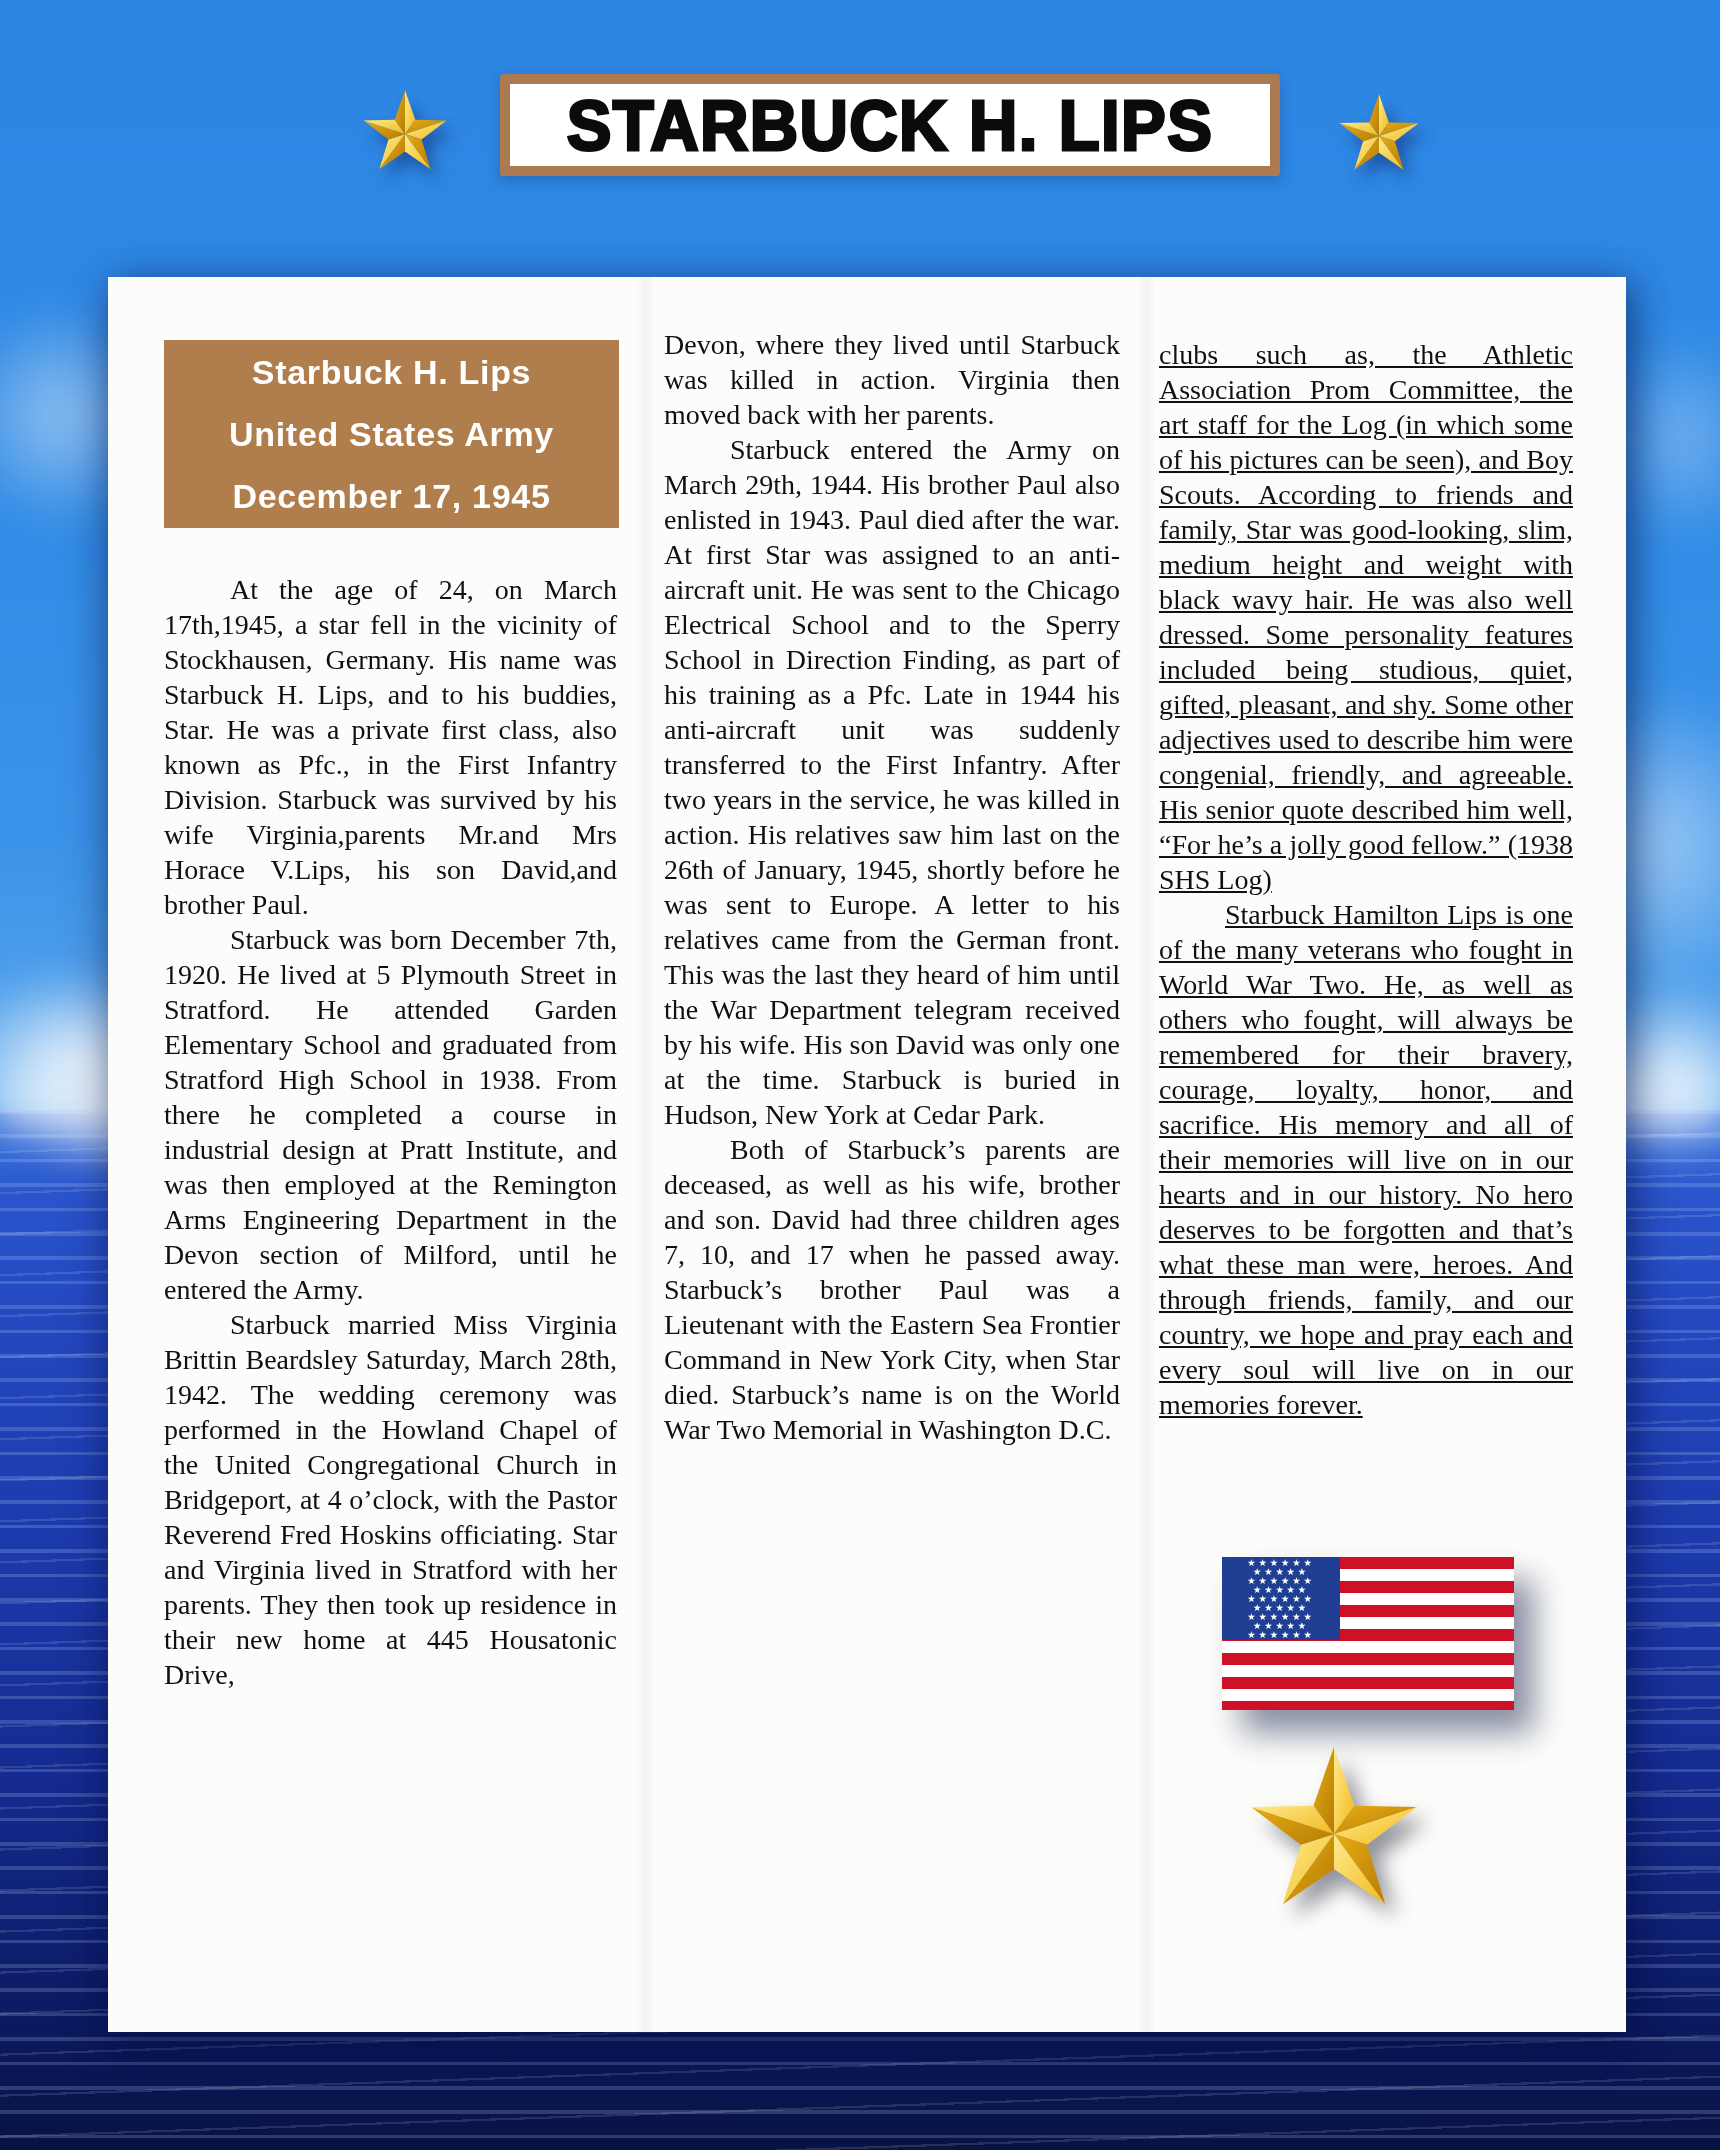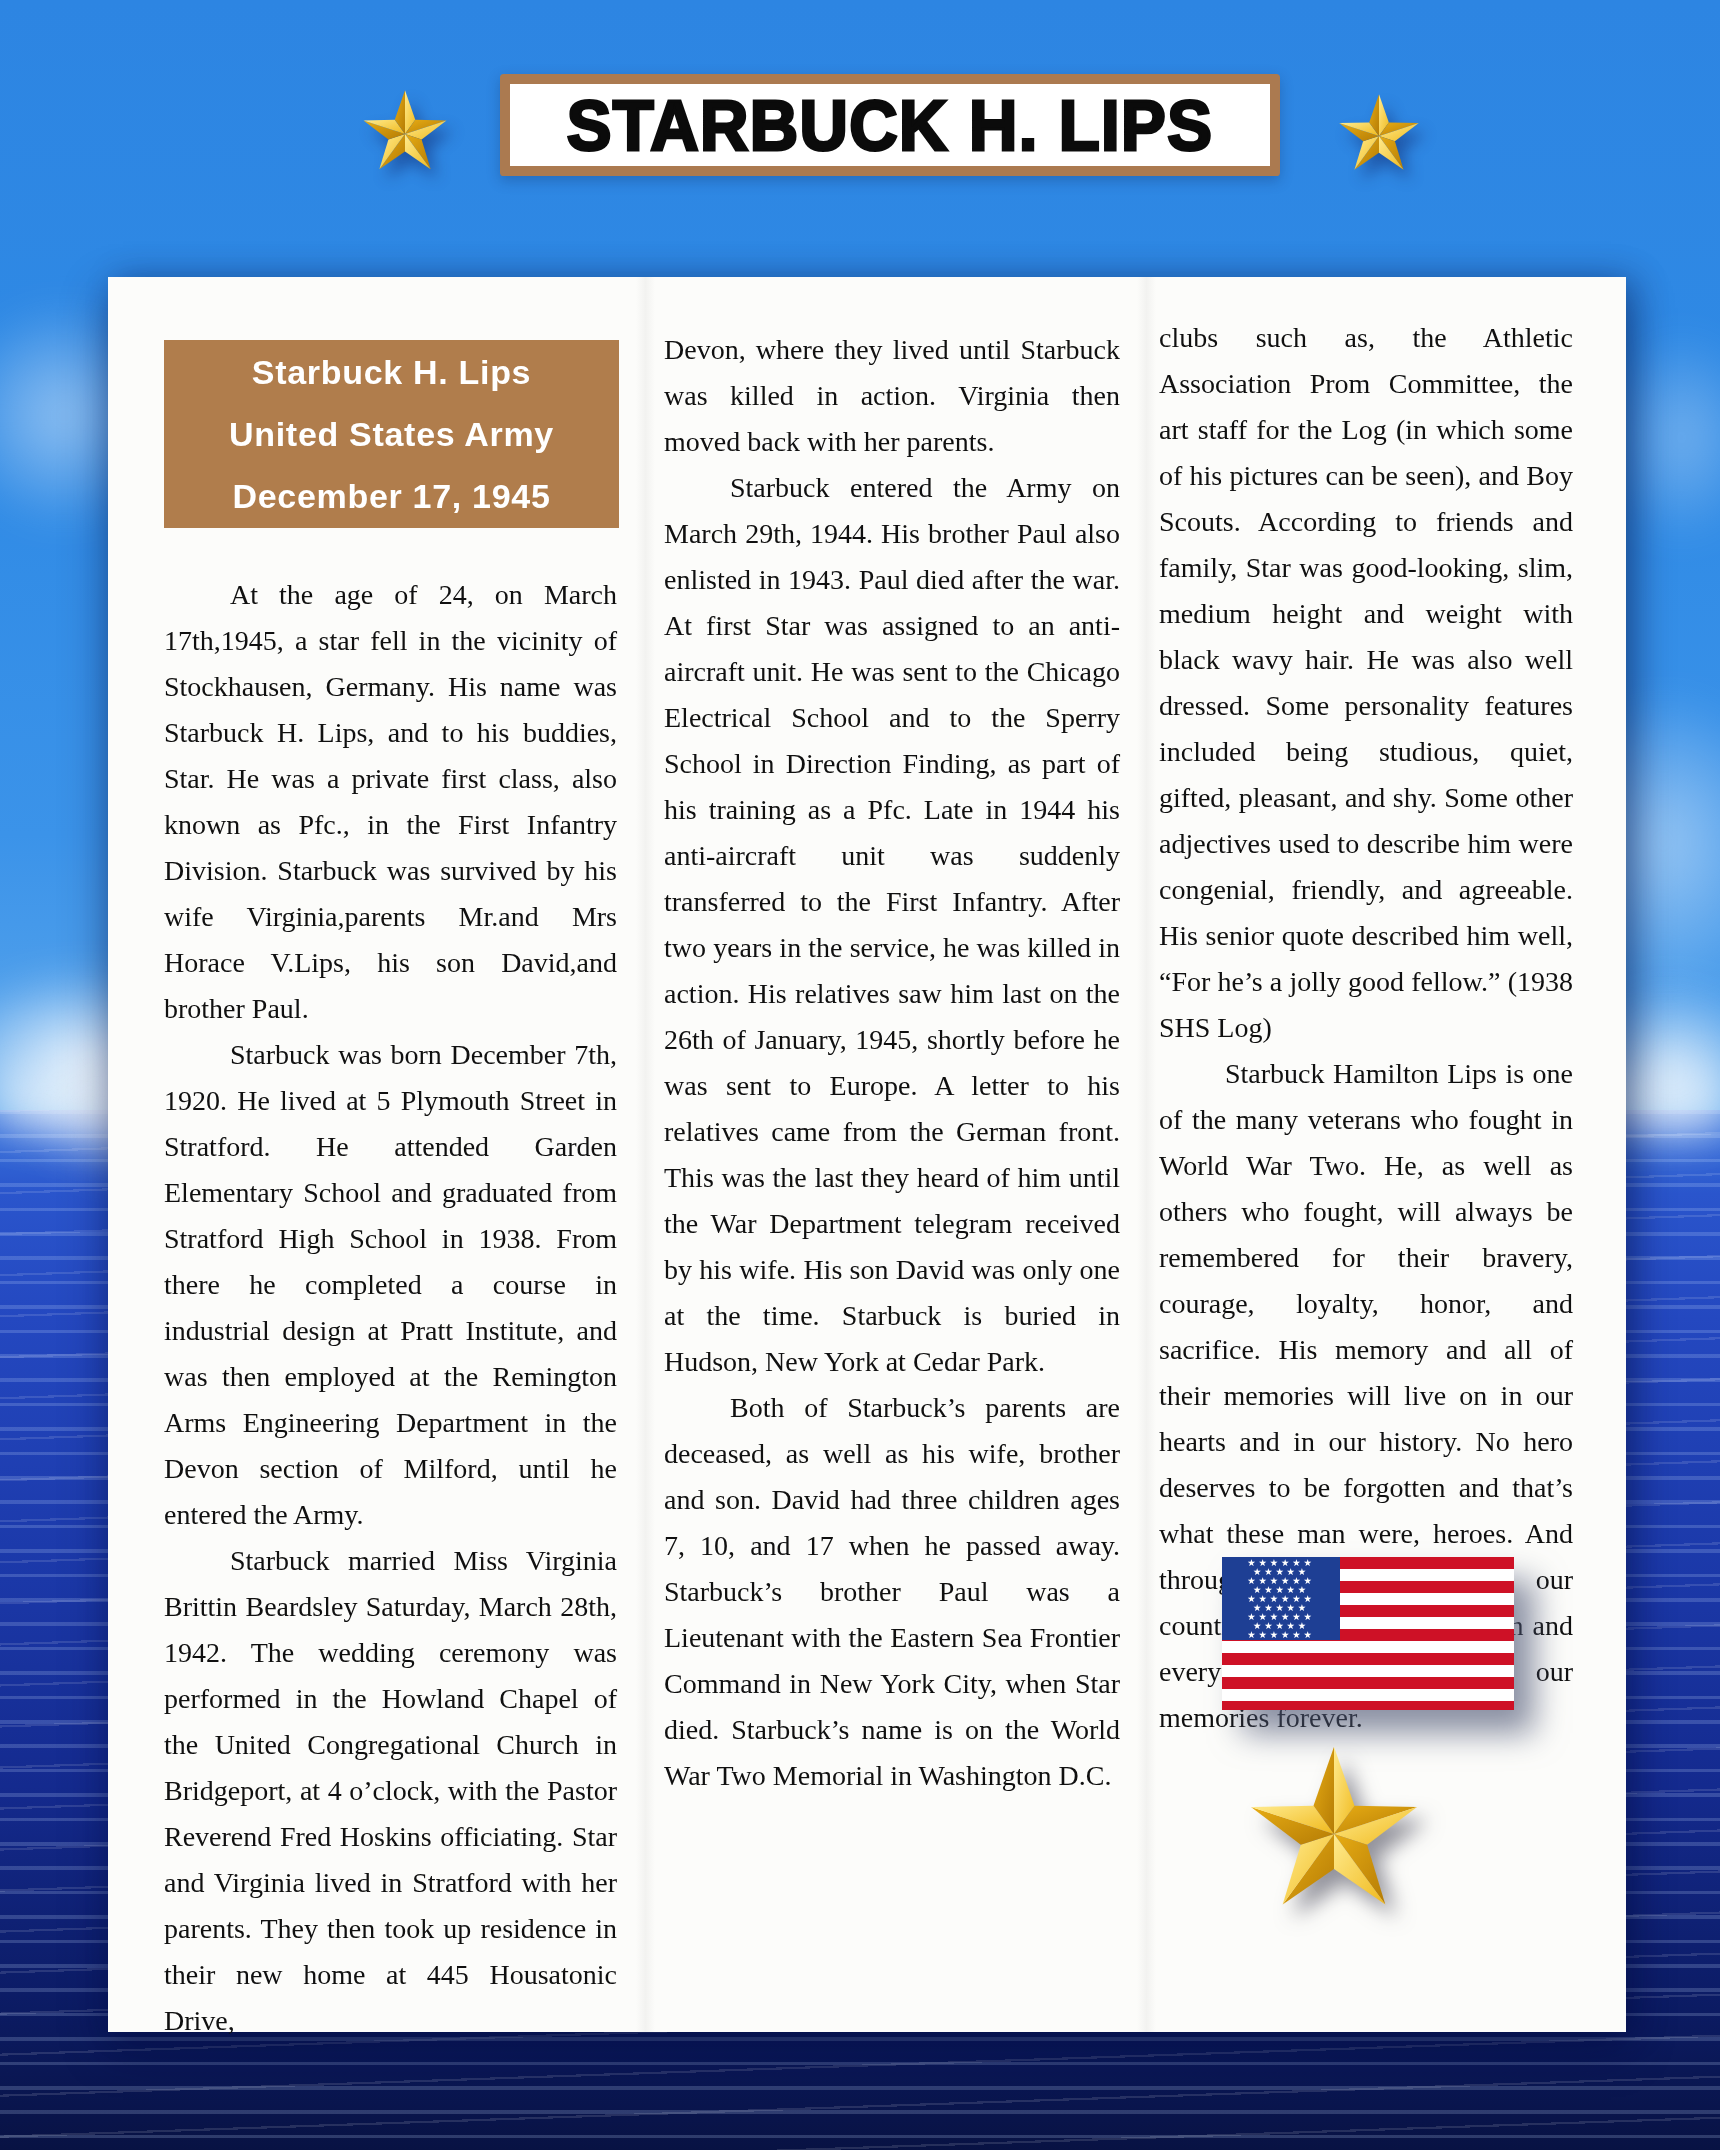--- a/index.html
+++ b/index.html
@@ -41,25 +41,25 @@
        box-shadow:0 16px 43px rgba(0,10,60,.45),10px 0 29px rgba(0,10,60,.25);}
   .scanline{position:absolute;top:0;height:100%;width:18.6px;background:linear-gradient(90deg,rgba(0,0,0,0),rgba(0,0,0,.04),rgba(0,0,0,0));}
   .s1{left:528px;} .s2{left:1029px;}
 
   .infobox{position:absolute;left:56px;top:63px;width:455px;height:188px;background:#b07d4c;
        display:flex;flex-direction:column;justify-content:center;text-align:center;}
   .infobox div{font-family:"Liberation Sans",sans-serif;font-weight:700;font-size:34px;
        line-height:62px;color:#ffffff;letter-spacing:0.7px;}
 
   .col{position:absolute;color:#101010;}
-  .col p{margin:0;font-size:28px;line-height:46px;text-align:justify;}
+  .col p{margin:0;font-size:28px;line-height:35px;text-align:justify;}
   .col p.ind{text-indent:66px;}
   .col1{left:56px;top:295px;width:453px;}
   .col2{left:556px;top:50px;width:456px;}
-  .col3{left:1051px;top:38px;width:414px;}
+  .col3{left:1051px;top:60px;width:414px;text-decoration:underline;}
 
   
   .flag{position:absolute;left:1114px;top:1280px;width:292px;height:153px;
        filter:drop-shadow(20px 23px 16px rgba(75,85,115,.65));}
   .flag-stripes{position:absolute;left:0;top:0;width:100%;height:100%;
        background:repeating-linear-gradient(180deg,#ce1126 0 12px,#ffffff 12px 24px);}
   .canton{position:absolute;left:0;top:0;width:118px;height:83px;background:#1e3f94;overflow:hidden;
        padding-top:1.4px;box-sizing:border-box;}
   .srow{height:9px;line-height:9px;font-size:9.3px;color:#ffffff;text-align:center;letter-spacing:2.9px;
        font-family:"DejaVu Sans",sans-serif;white-space:nowrap;}

